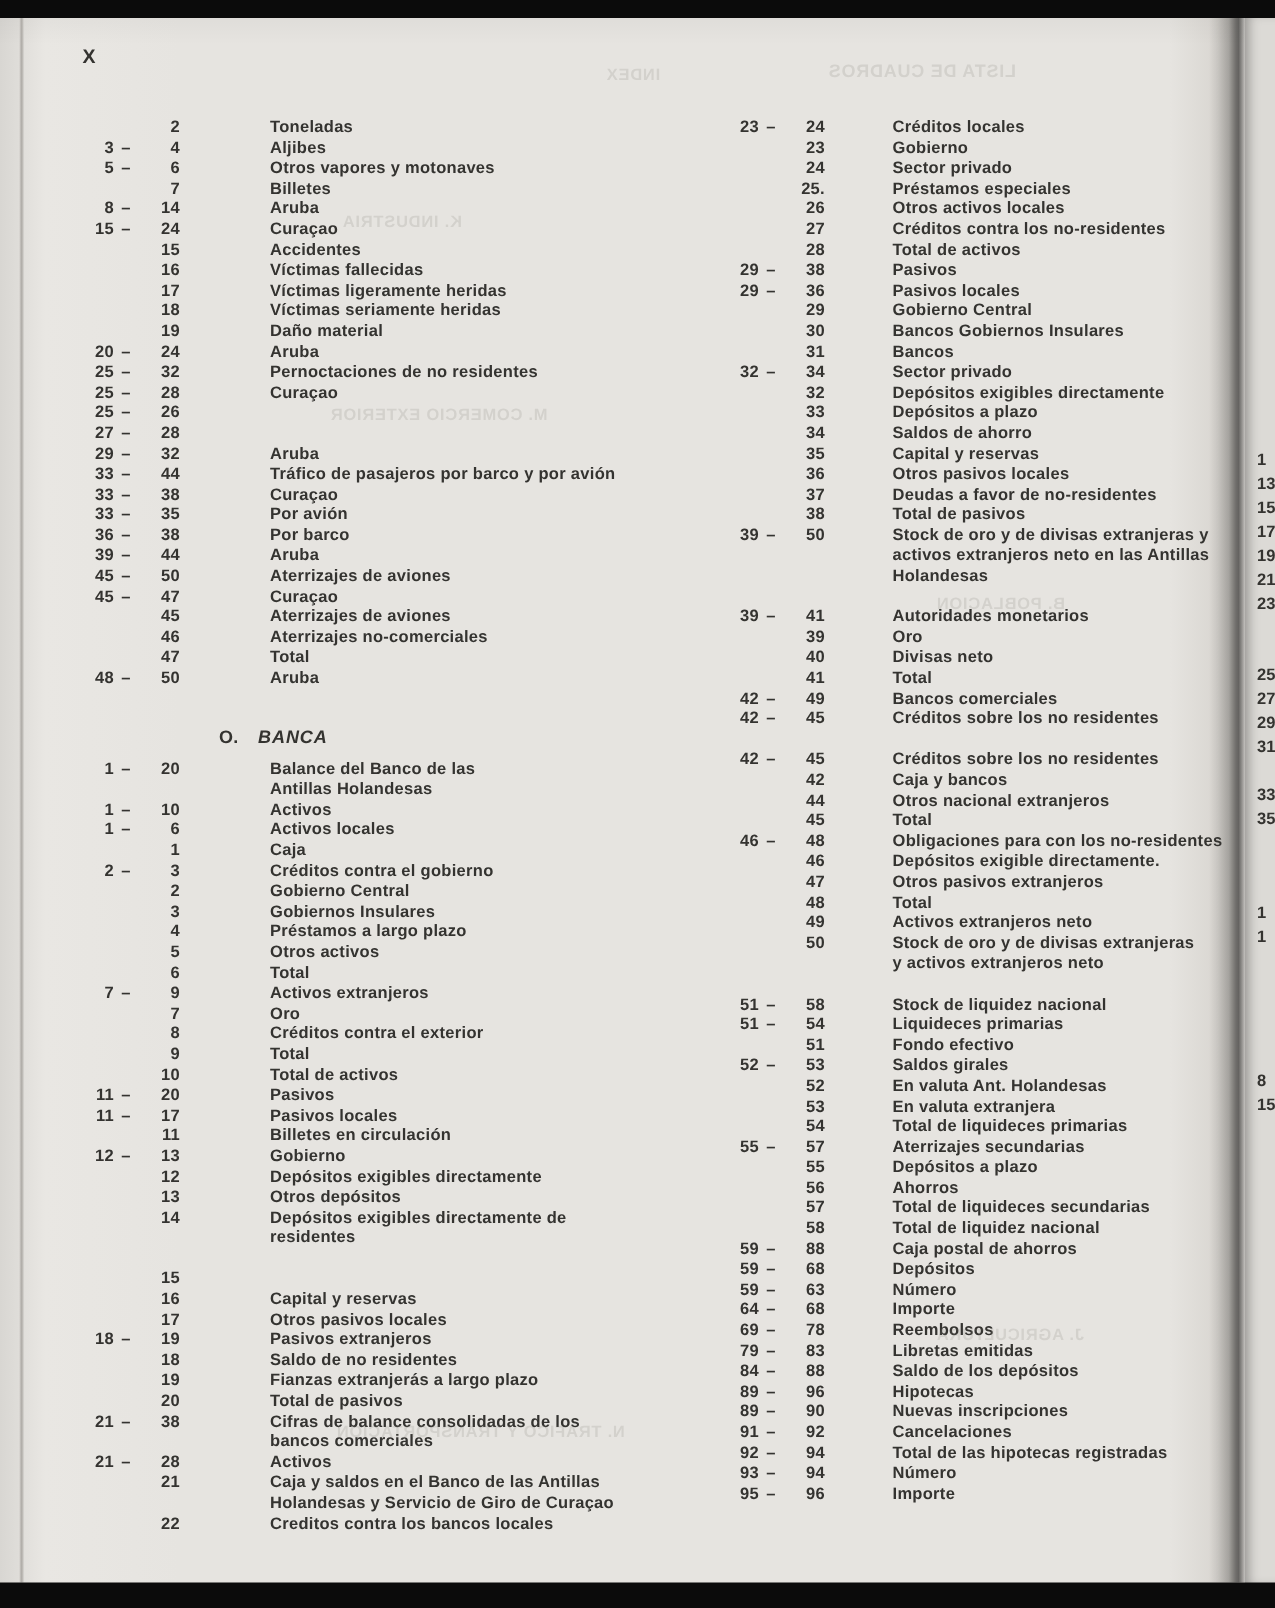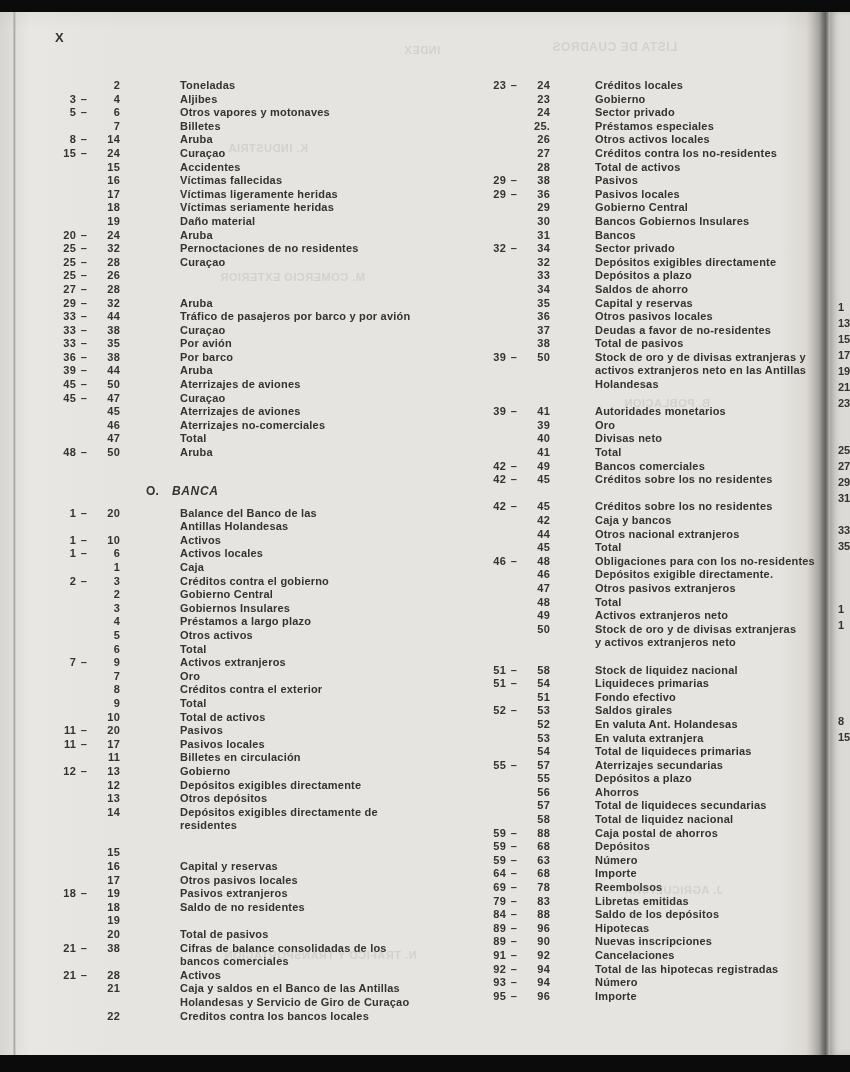--- a/index.html
+++ b/index.html
@@ -405,20 +405,21 @@
       <div class="row">
         <span class="num-s"></span>
         <span class="dash"></span>
         <span class="num-e">18</span>
         <span class="desc">Saldo de no residentes</span>
       </div>
       <div class="row">
         <span class="num-s"></span>
         <span class="dash"></span>
         <span class="num-e">19</span>
+        <span class="desc">Fianzas extranjerás a largo plazo</span>
       </div>
       <div class="row">
         <span class="num-s"></span>
         <span class="dash"></span>
         <span class="num-e">20</span>
         <span class="desc">Total de pasivos</span>
       </div>
       <div class="row">
         <span class="num-s">21</span>
         <span class="dash">–</span>

